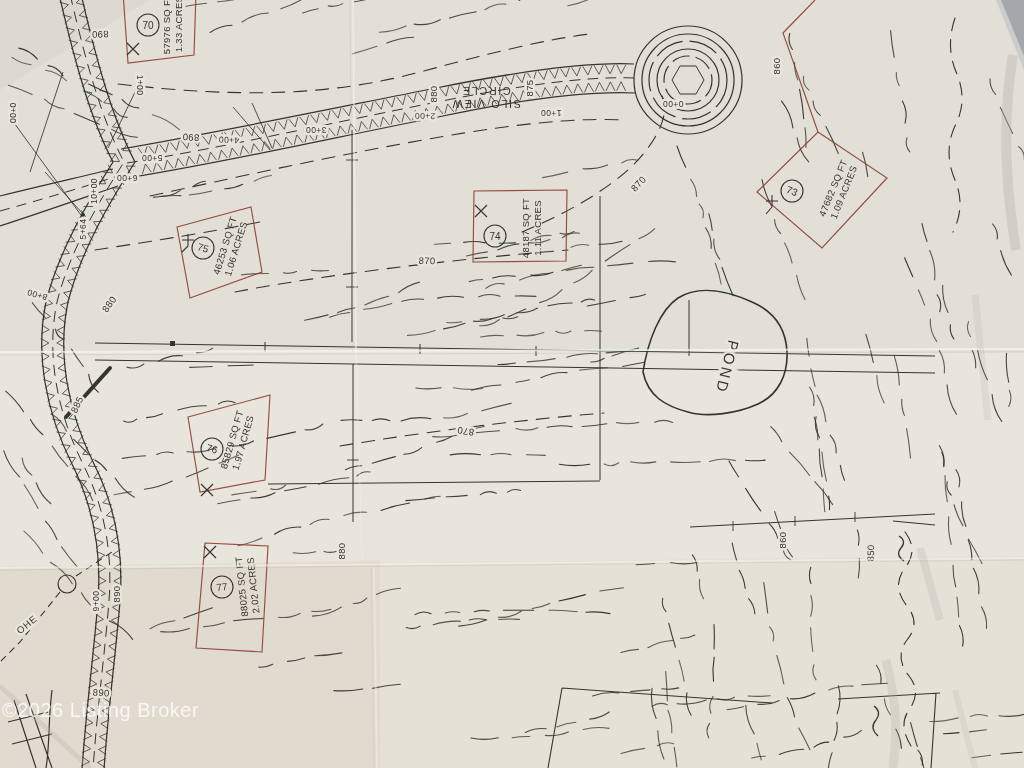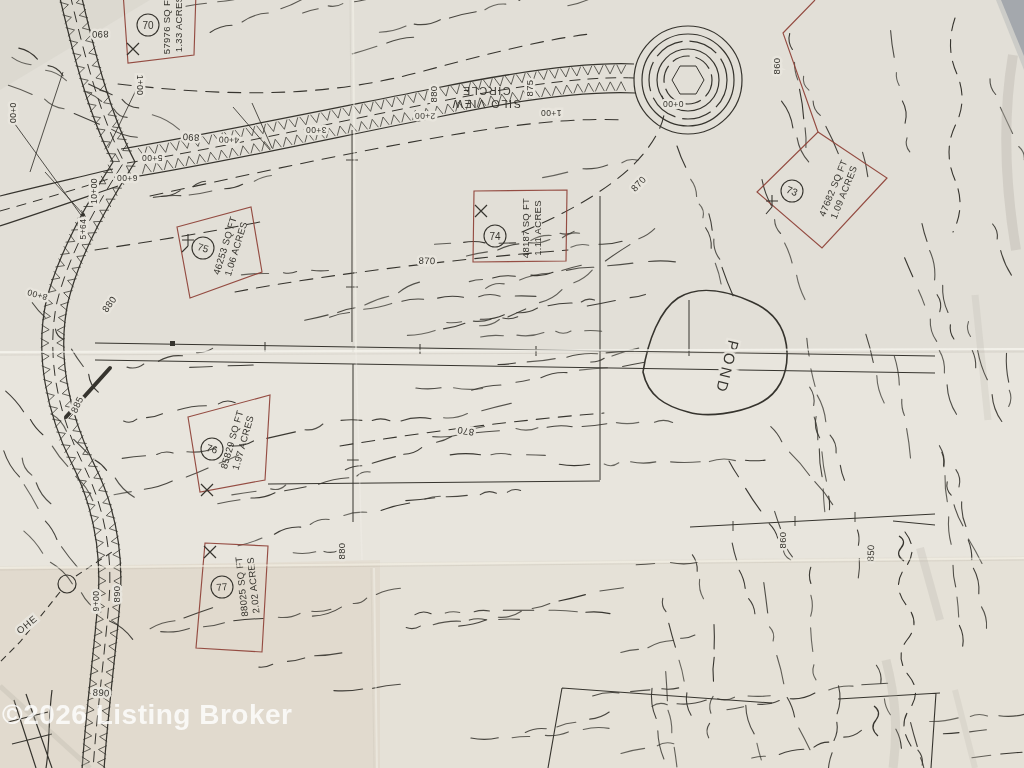--- a/index.html
+++ b/index.html
@@ -1,19 +1,19 @@
 <!DOCTYPE html>
 <html><head>
 <meta charset="utf-8">
 <style>
   html,body{margin:0;padding:0;background:#888;}
   #shot{position:relative;width:1024px;height:768px;overflow:hidden;
         background:#e8e5dd;font-family:"Liberation Sans",sans-serif;}
   #plat{position:absolute;left:0;top:0;}
-  #watermark{position:absolute;left:2px;top:699px;font-size:28px;font-weight:700;
+  #watermark{position:absolute;left:2px;top:699px;font-size:20px;font-weight:400;
              letter-spacing:.5px;color:rgba(255,255,255,.8);pointer-events:none;
              font-family:"Liberation Sans",sans-serif;}
   text{font-family:"Liberation Sans",sans-serif;fill:#36342e;}
 </style>
 </head>
 <body>
 
 <div id="shot">
   <svg id="plat" width="1024" height="768" viewBox="0 0 1024 768">
 

